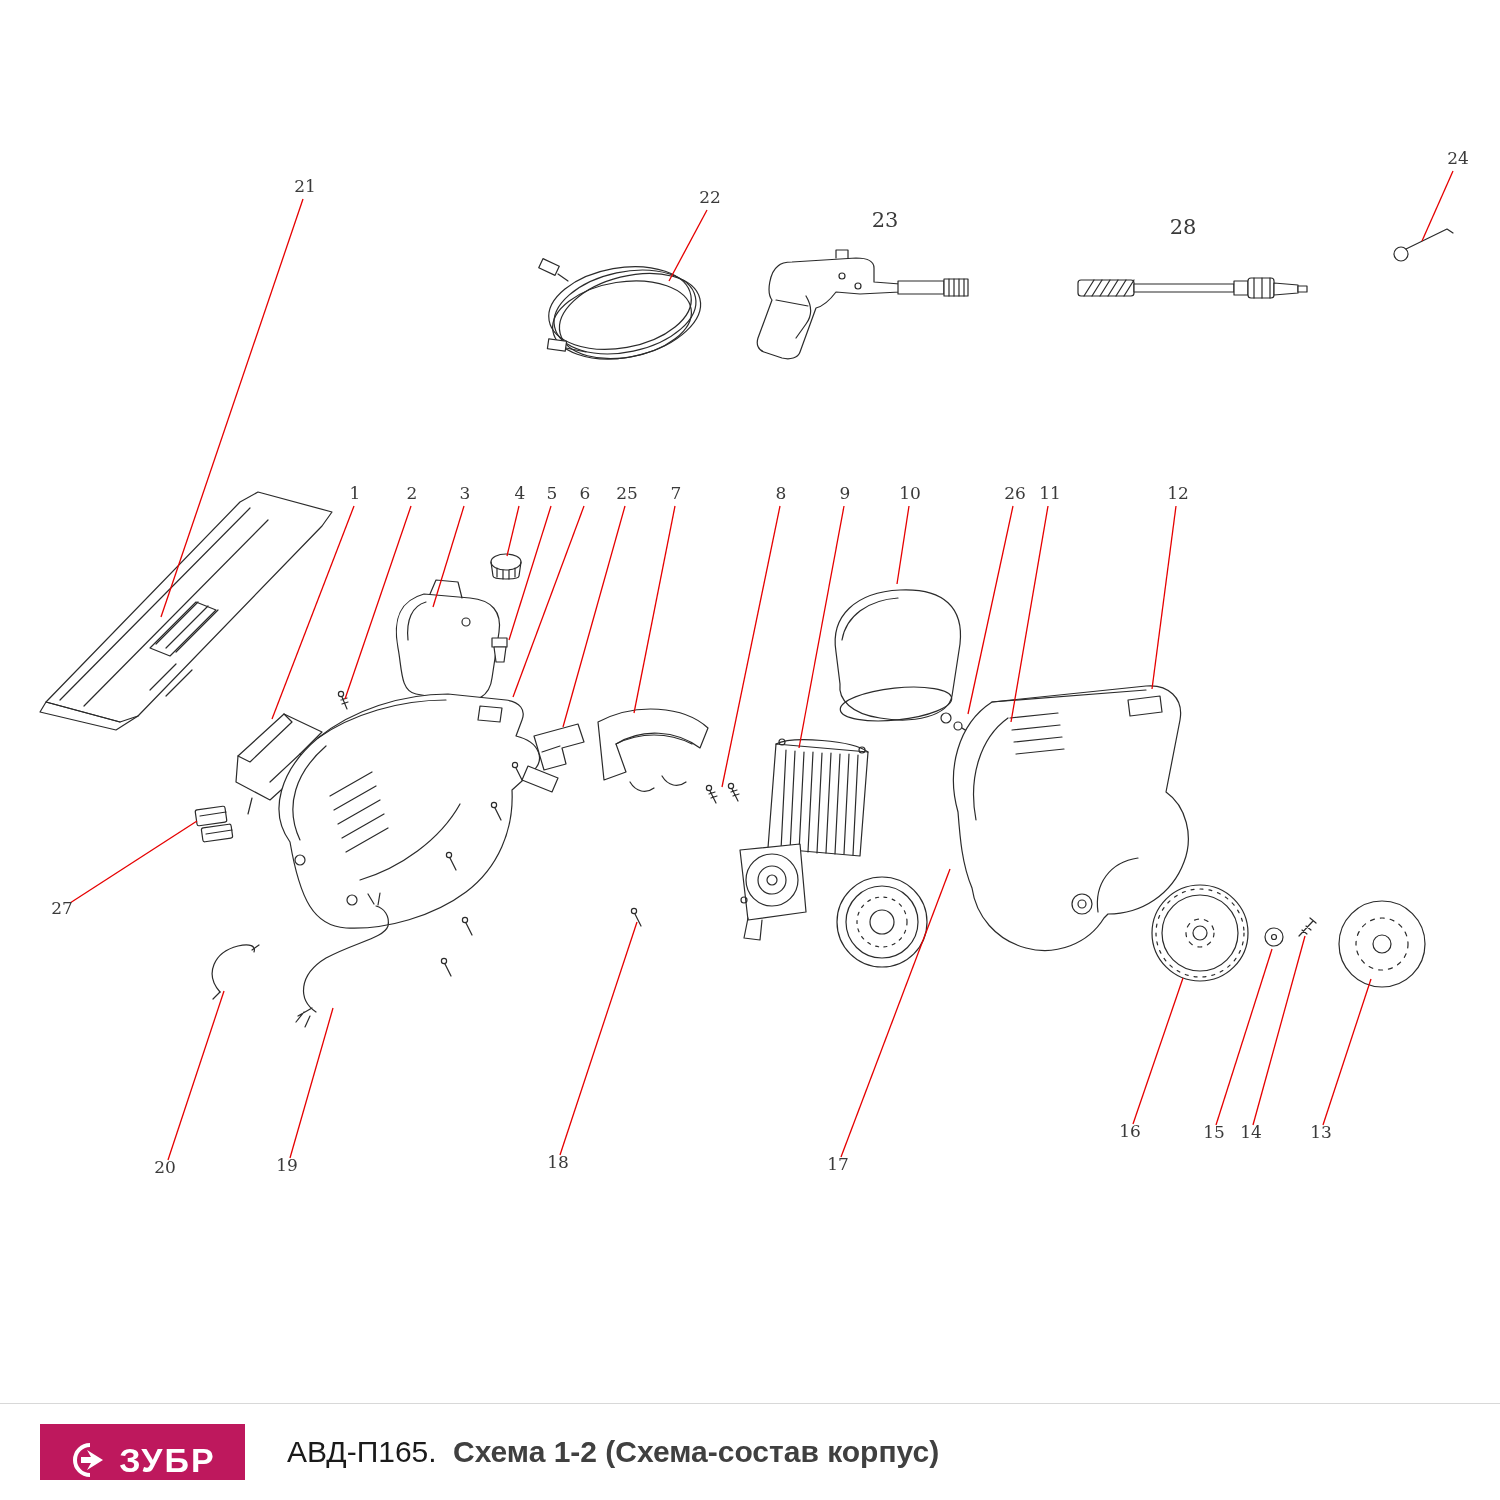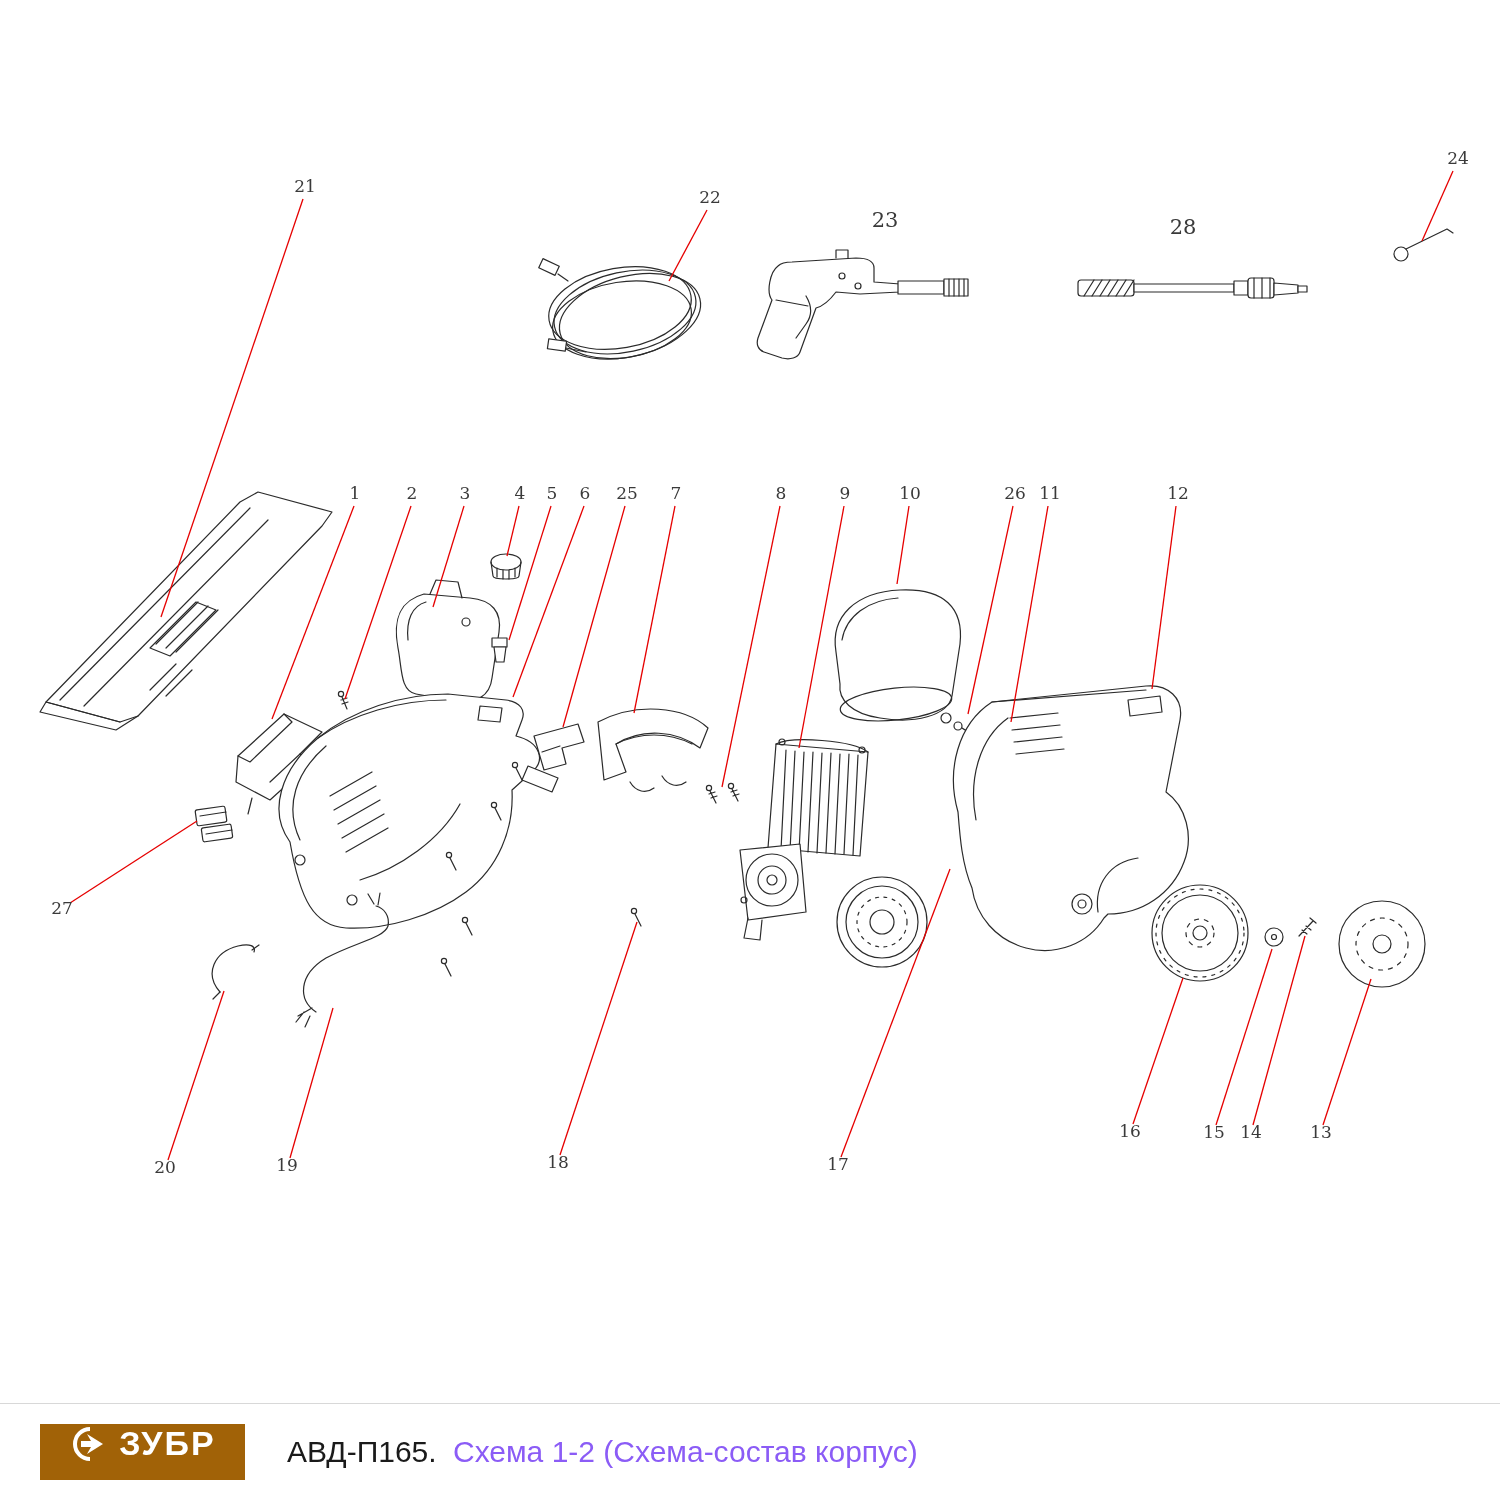--- a/index.html
+++ b/index.html
@@ -10,27 +10,27 @@
   .stage{position:absolute;inset:0;}
   #diagram{position:absolute;left:0;top:0;}
   .part-label{font-family:"DejaVu Serif",serif;}
   .art{stroke:#2b2b2b;stroke-width:1.2;fill:none;stroke-linejoin:round;stroke-linecap:round;}
   .artf{stroke:#2b2b2b;stroke-width:1.2;fill:#ffffff;stroke-linejoin:round;}
   .footer{
     position:absolute;left:0;right:0;bottom:0;height:96px;
     border-top:1px solid #d8d8d8;display:flex;align-items:center;background:#fff;
   }
   .brand-badge{
-    margin-left:40px;background:#a16207;width:205px;height:56px;
-    display:flex;align-items:flex-start;justify-content:center;gap:10px;flex:0 0 auto;
+    margin-left:40px;background:#be185d;width:205px;height:56px;
+    display:flex;align-items:flex-end;justify-content:center;gap:10px;flex:0 0 auto;
   }
   .brand-text{color:#ffffff;font-weight:bold;font-size:34px;letter-spacing:2px;}
   .footer-title{margin-left:42px;font-size:30px;white-space:nowrap;}
   .model{font-weight:normal;color:#1a1a1a;}
-  .subtitle{color:#8b5cf6;font-weight:normal;margin-left:8px;}
+  .subtitle{color:#404040;font-weight:bold;margin-left:8px;}
 </style>
 </head>
 <body>
 
 <div class="stage">
   <svg id="diagram" width="1500" height="1500" viewBox="0 0 1500 1500" xmlns="http://www.w3.org/2000/svg">
 
     <g>
       <path class="artf" d="M46,702 L240,502 L258,492 L332,512 L322,526 L138,716 L120,722 Z"></path>
       <path class="art" d="M60,700 L250,508"></path>

